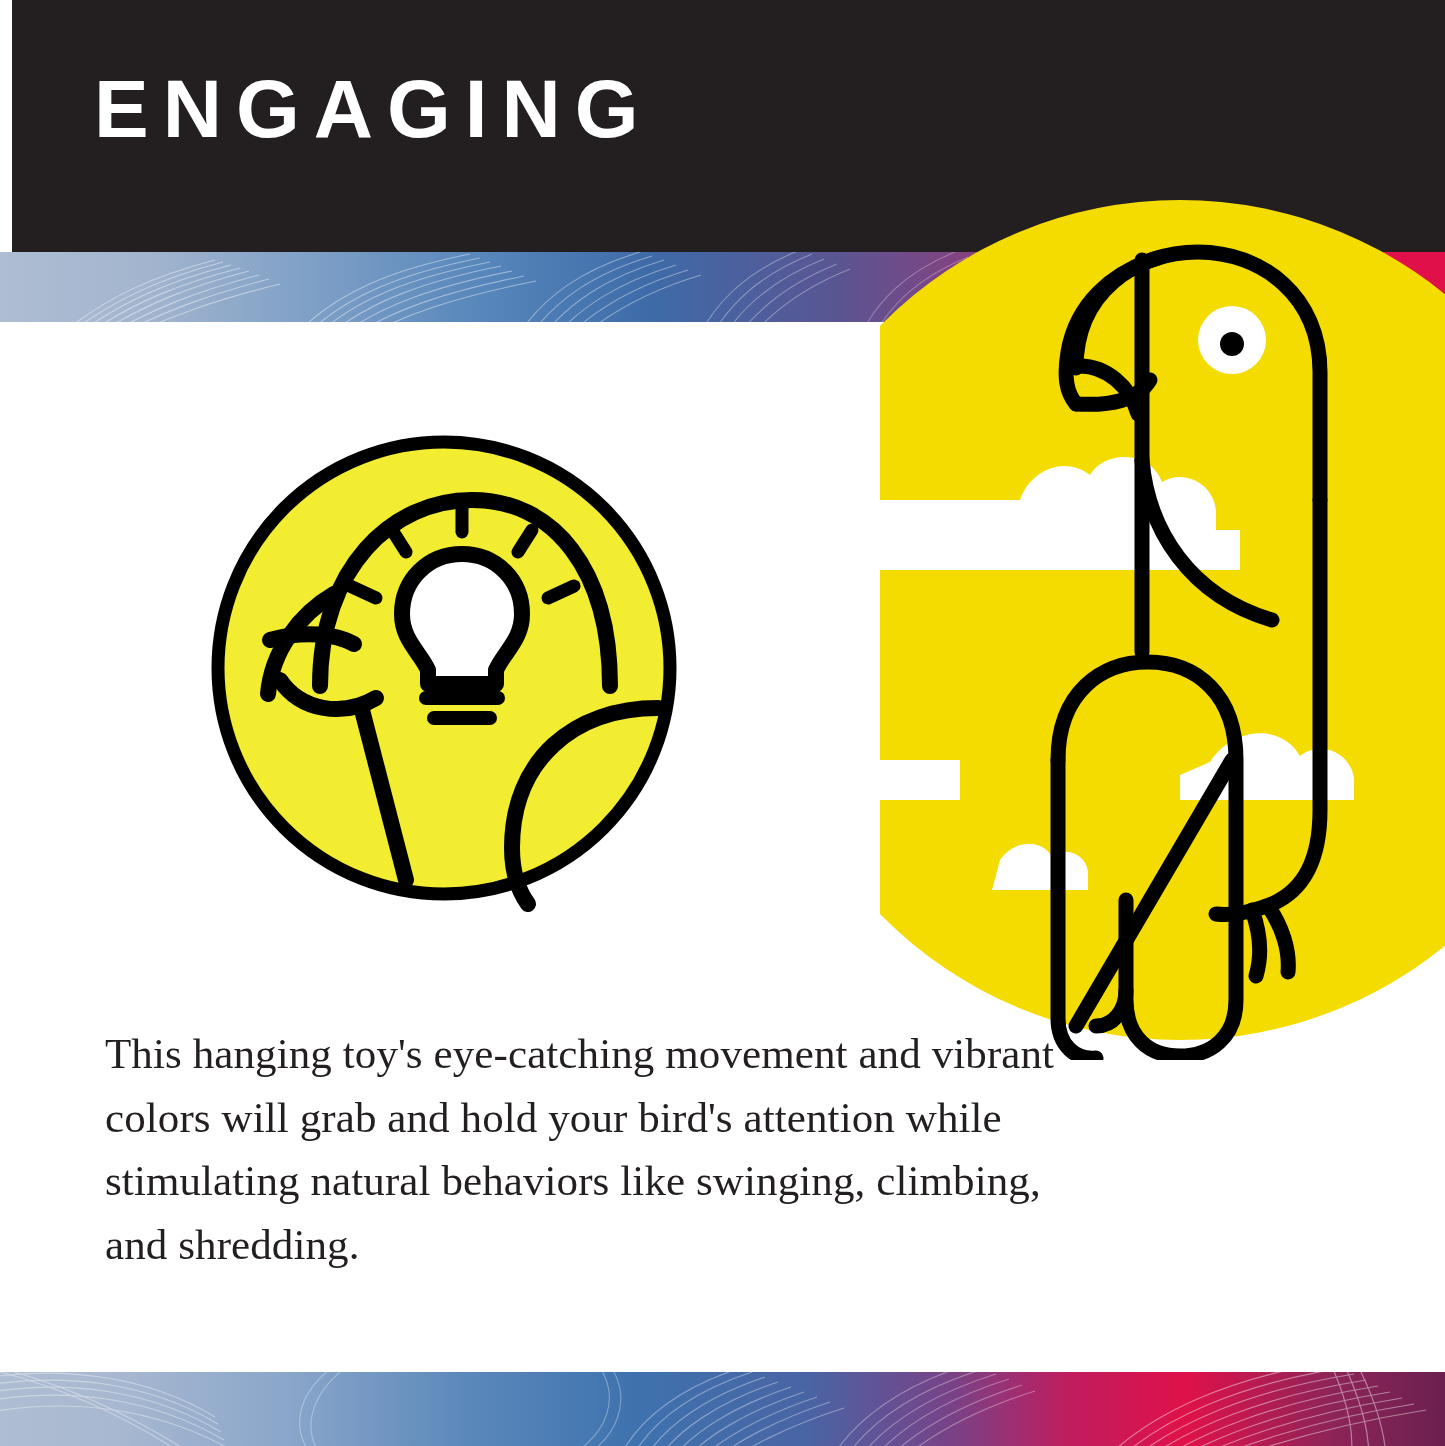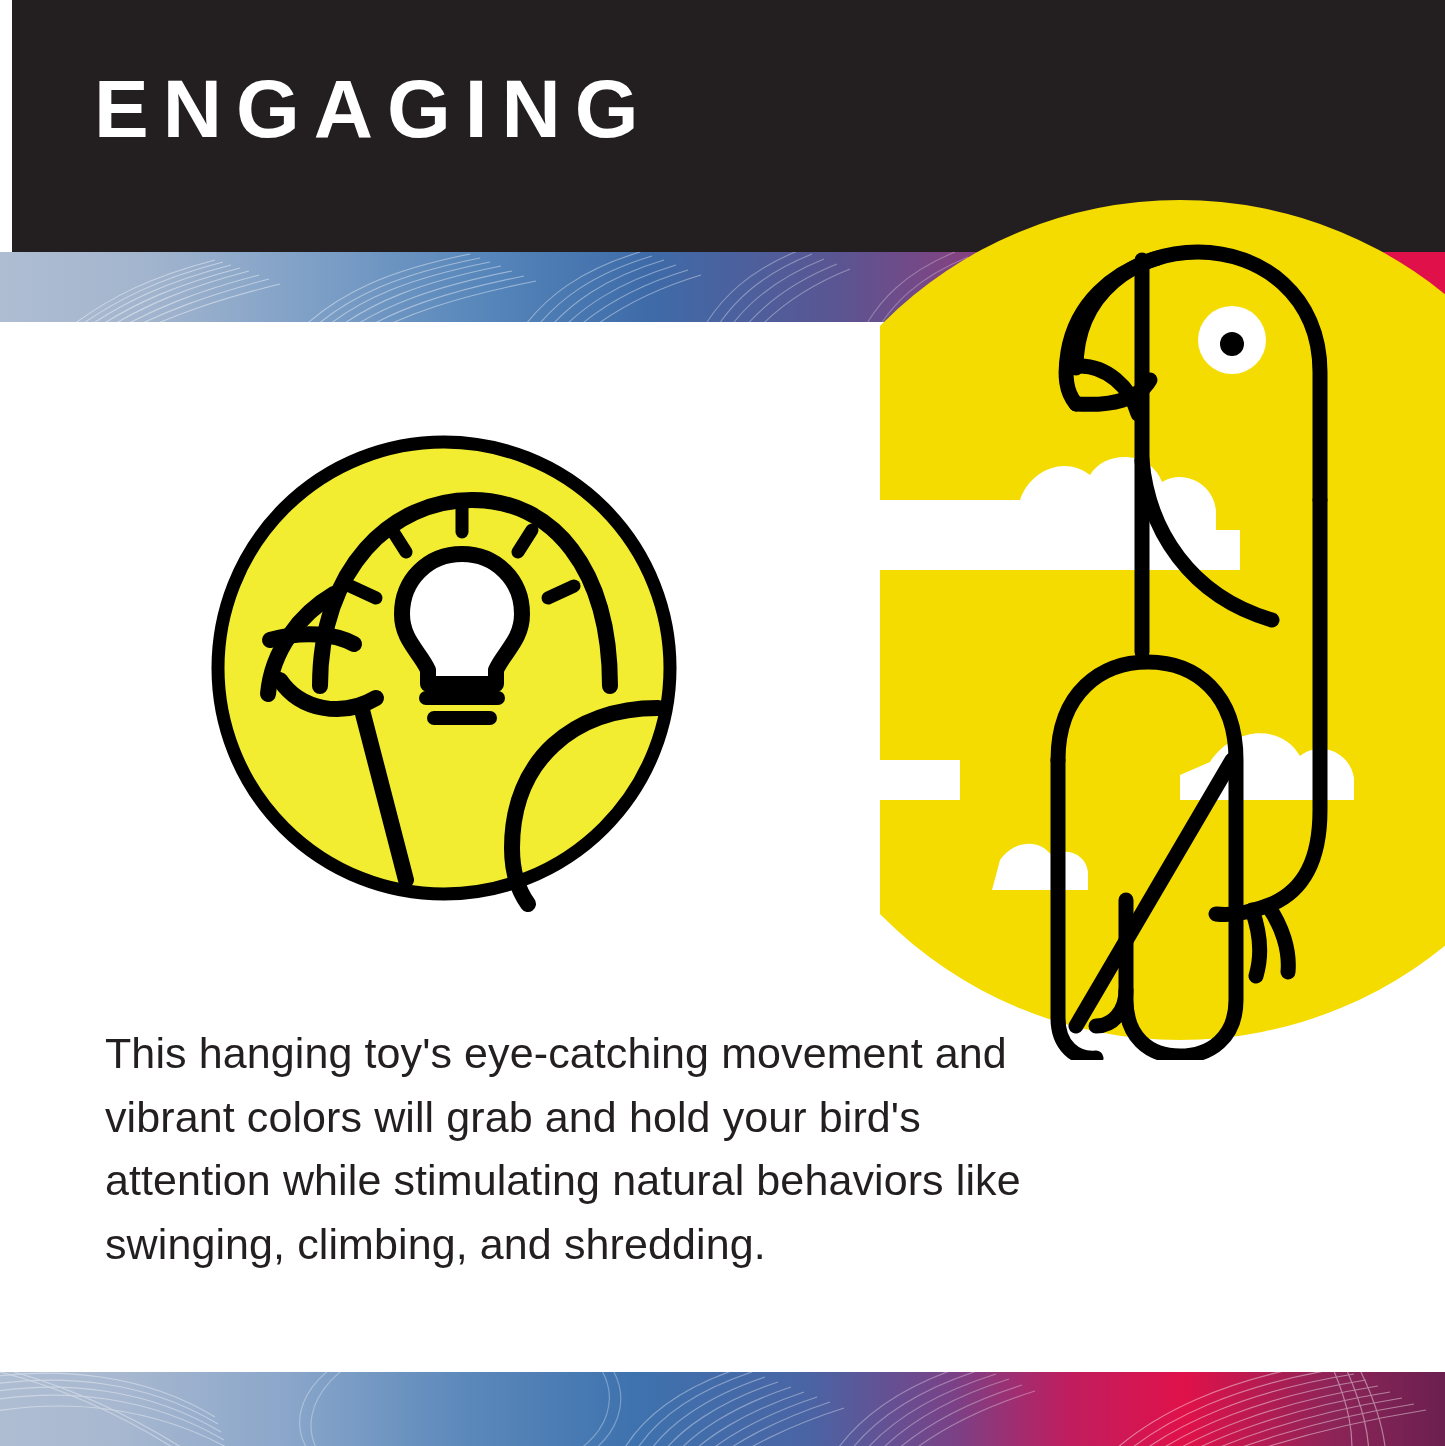--- a/index.html
+++ b/index.html
@@ -88,21 +88,21 @@
   .description {
     position: absolute;
     left: 105px;
     top: 1022px;
     width: 960px;
     font-size: 43px;
     line-height: 1.48;
     color: #231f20;
     letter-spacing: 0.1px;
     z-index: 8;
-    font-family: Liberation Sans, sans-serif;
+    font-family: Liberation Serif, serif;
   }
 </style>
 </head>
 <body>
 
 <div class="canvas">
 
   <div class="header-bar">
     <div class="header-title">ENGAGING</div>
   </div>

